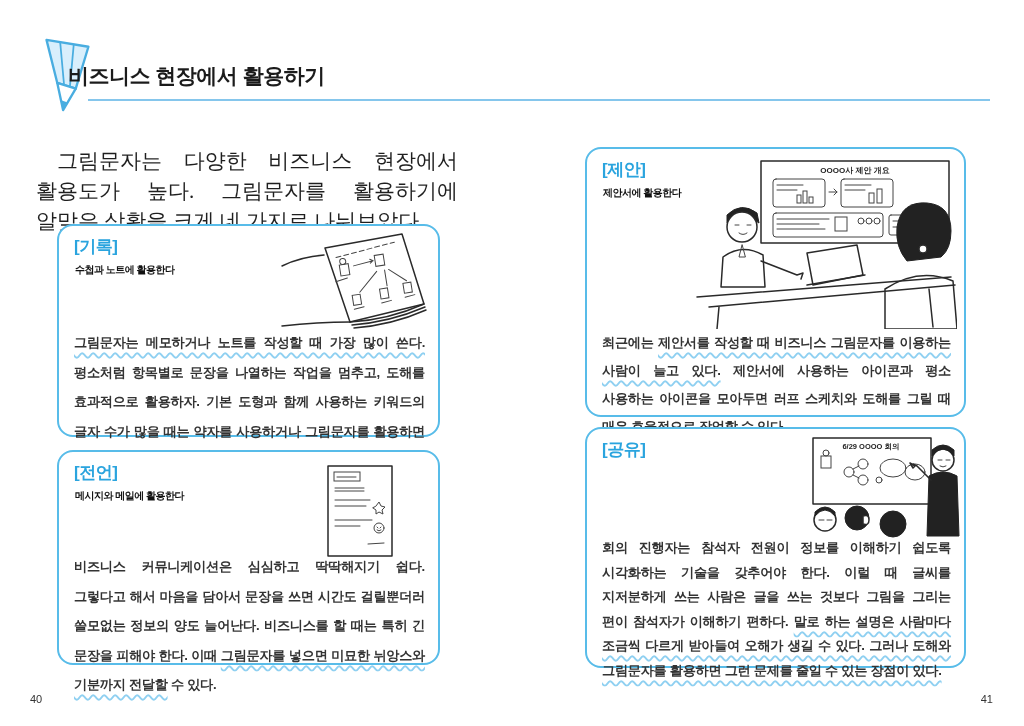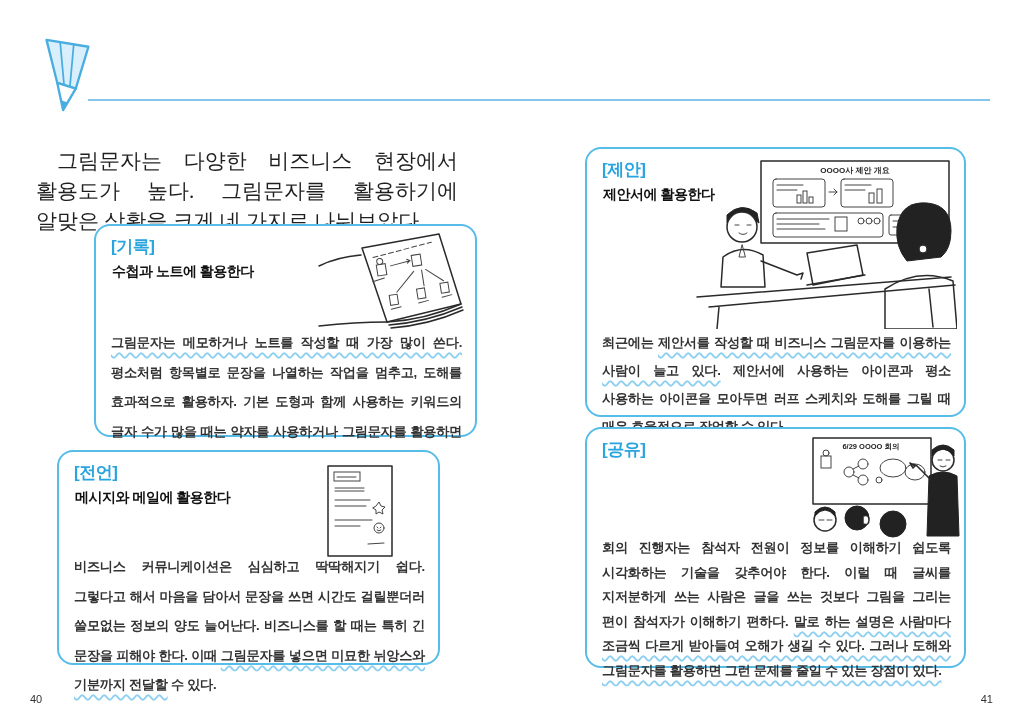--- a/index.html
+++ b/index.html
@@ -28,31 +28,31 @@
     position:absolute; left:36px; top:146px; width:422px;
     font-family:"Liberation Serif", serif;
     font-size:21px; line-height:30px; color:#1f1f1f;
     text-indent:1em; text-align:justify; word-break:keep-all;
   }
   
   .feature-box {
     position:absolute; background:#fff;
     border:2px solid #58bce9; border-radius:16px;
   }
-  #box-record  { left:57px;  top:224px; width:383px; height:213px;margin-left:37px; }
+  #box-record  { left:57px;  top:224px; width:383px; height:213px; }
   #box-message { left:57px;  top:450px; width:383px; height:215px; }
   #box-proposal{ left:585px; top:147px; width:381px; height:270px; }
   #box-share   { left:585px; top:427px; width:381px; height:241px; }
   .box-tag {
     position:absolute; left:15px; top:9px;
     font-size:17px; font-weight:bold; color:#2aa4de; letter-spacing:-0.5px;
   }
   .box-subtitle {
     position:absolute; left:16px; top:37px;
-    font-size:14px; font-weight:bold; color:#111; letter-spacing:-0.5px;
+    font-size:10px; font-weight:bold; color:#111; letter-spacing:-0.5px;
   }
   .box-body {
     position:absolute; left:15px; right:13px;
     font-size:13.2px; font-weight:600; color:#333;
     line-height:29.5px; text-align:justify; word-break:keep-all; letter-spacing:-0.3px;
   }
   #box-record  .box-body { top:102px; }
   #box-message .box-body { top:100px; }
   #box-proposal .box-body { top:180px; line-height:28px; }
   #box-share   .box-body { top:107px; line-height:24.5px; }
@@ -86,20 +86,21 @@
 
   <svg id="pencil" viewBox="0 0 80 84">
     <g stroke="#49ade0" stroke-width="2.4" stroke-linejoin="round">
       <polygon points="20,6 63,13 50,56 31,50" fill="#d9effc"></polygon>
       <line x1="34" y1="8" x2="38" y2="52" stroke-width="1.8"></line>
       <line x1="48" y1="10" x2="44" y2="54" stroke-width="1.8"></line>
       <polygon points="31,50 50,56 37,78" fill="#ffffff"></polygon>
       <polygon points="35,68 41,70 37,78" fill="#49ade0" stroke="none"></polygon>
     </g>
   </svg>
+  <div id="chapter-title">비즈니스 현장에서 활용하기</div>
   <div id="header-rule"></div>
 
   <p id="intro">그림문자는 다양한 비즈니스 현장에서 활용도가 높다. 그림문자를 활용하기에 알맞은 상황을 크게 네 가지로 나눠보았다.</p>
 
   <div class="feature-box" id="box-record">
     <div class="box-tag">[기록]</div>
     <div class="box-subtitle">수첩과 노트에 활용한다</div>
     <svg class="illus" id="illus-notebook" viewBox="0 0 152 100">
       <path class="sketch" d="M4,36 Q22,27 46,25"></path>
       <polygon class="sketch-fill" points="47,18 124,4 146,74 72,92"></polygon>

